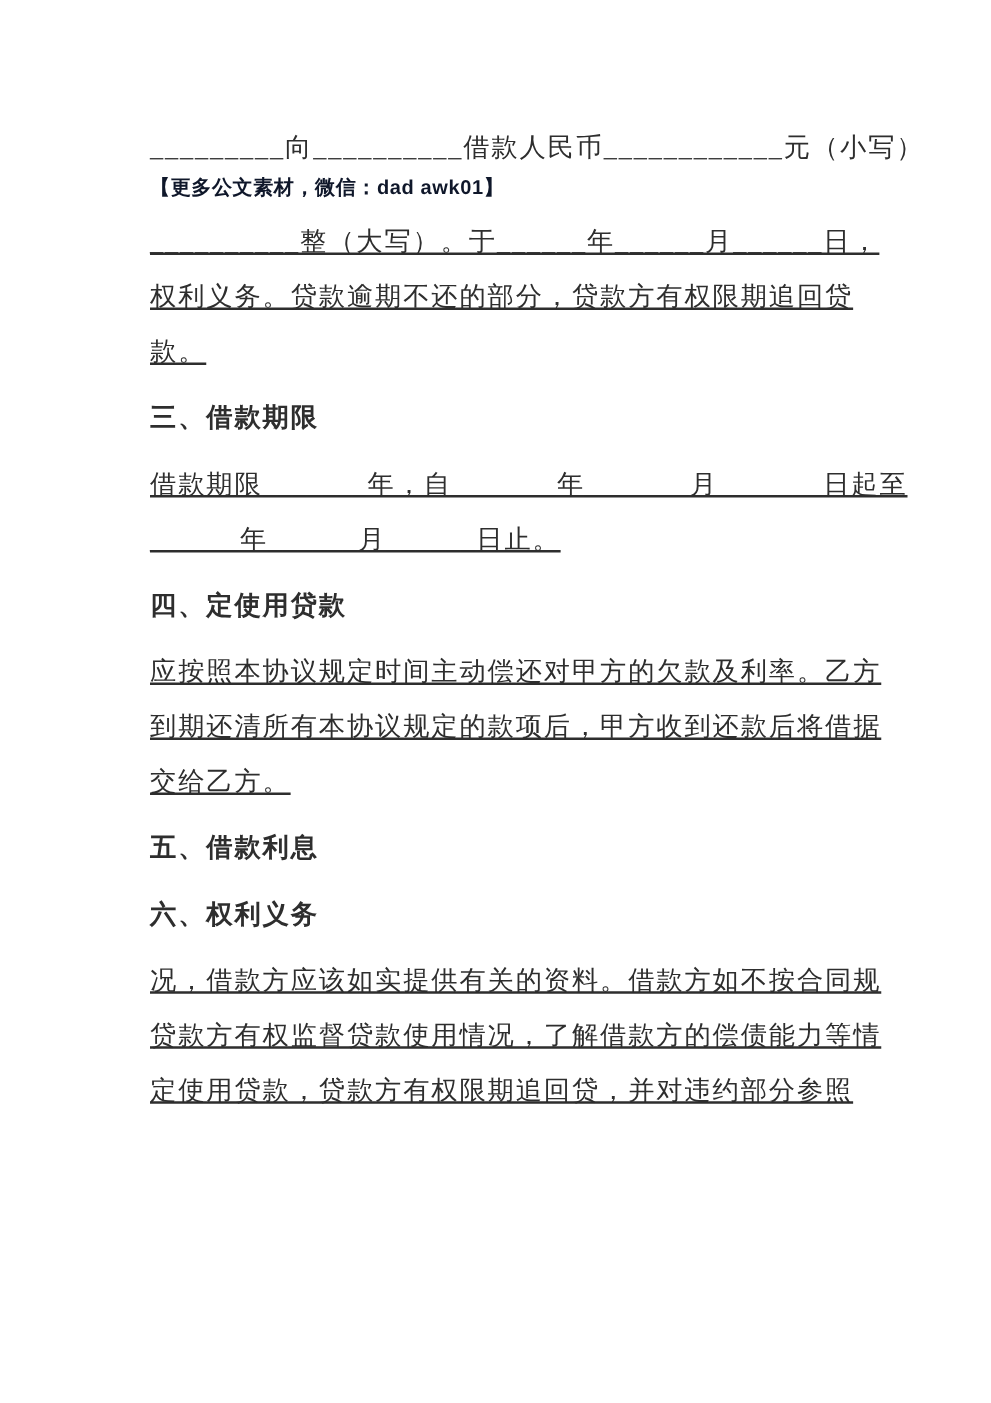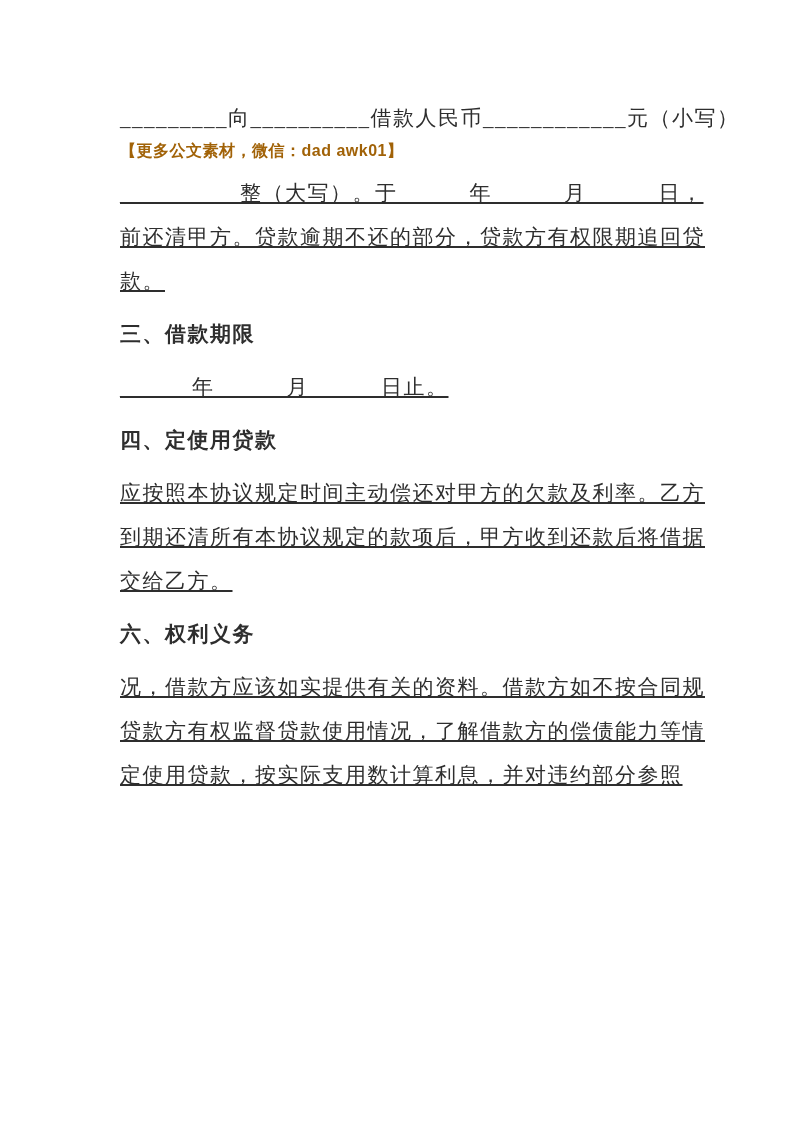--- a/index.html
+++ b/index.html
@@ -31,67 +31,69 @@
     color: #2e2e2e;
   }
   .notice-line {
     height: 22px;
     line-height: 22px;
     font-family: "Liberation Sans", sans-serif;
     font-weight: 600;
     font-size: 16px;
     letter-spacing: 0.5px;
     white-space: nowrap;
-    color: #a16207;
+    color: #0f172a;
   }
   .para {
     margin-top: 9px;
     text-decoration: underline;
   }
   .section-title {
     margin-top: 9px;
     font-weight: bold;
   }
 </style>
 </head>
 <body>
 
 <div class="page">
 
   <div>
     <div class="line">_________向__________借款人民币____________元（小写）</div>
     <div class="notice-line">【更多公文素材，微信：dad awk01】</div>
     <div class="para">
       <div class="line">__________整（大写）。于______年______月______日，</div>
-      <div class="line">前还清甲方。贷款逾期不还的部分，贷款方有权限期追回贷</div>
+      <div class="line">权利义务。贷款逾期不还的部分，贷款方有权限期追回贷</div>
       <div class="line">款。</div>
     </div>
   </div>
 
   <div>
     <div class="line section-title">三、借款期限</div>
     <div class="para">
+      <div class="line">借款期限_______年，自_______年_______月_______日起至</div>
       <div class="line">______年______月______日止。</div>
     </div>
   </div>
 
   <div>
     <div class="line section-title">四、定使用贷款</div>
     <div class="para">
       <div class="line">应按照本协议规定时间主动偿还对甲方的欠款及利率。乙方</div>
       <div class="line">到期还清所有本协议规定的款项后，甲方收到还款后将借据</div>
       <div class="line">交给乙方。</div>
     </div>
   </div>
 
   <div>
+    <div class="line section-title">五、借款利息</div>
   </div>
 
   <div>
     <div class="line section-title">六、权利义务</div>
     <div class="para">
       <div class="line">况，借款方应该如实提供有关的资料。借款方如不按合同规</div>
       <div class="line">贷款方有权监督贷款使用情况，了解借款方的偿债能力等情</div>
-      <div class="line">定使用贷款，按实际支用数计算利息，并对违约部分参照</div>
+      <div class="line">定使用贷款，贷款方有权限期追回贷，并对违约部分参照</div>
     </div>
   </div>
 
 </div>
 
 </body></html>

